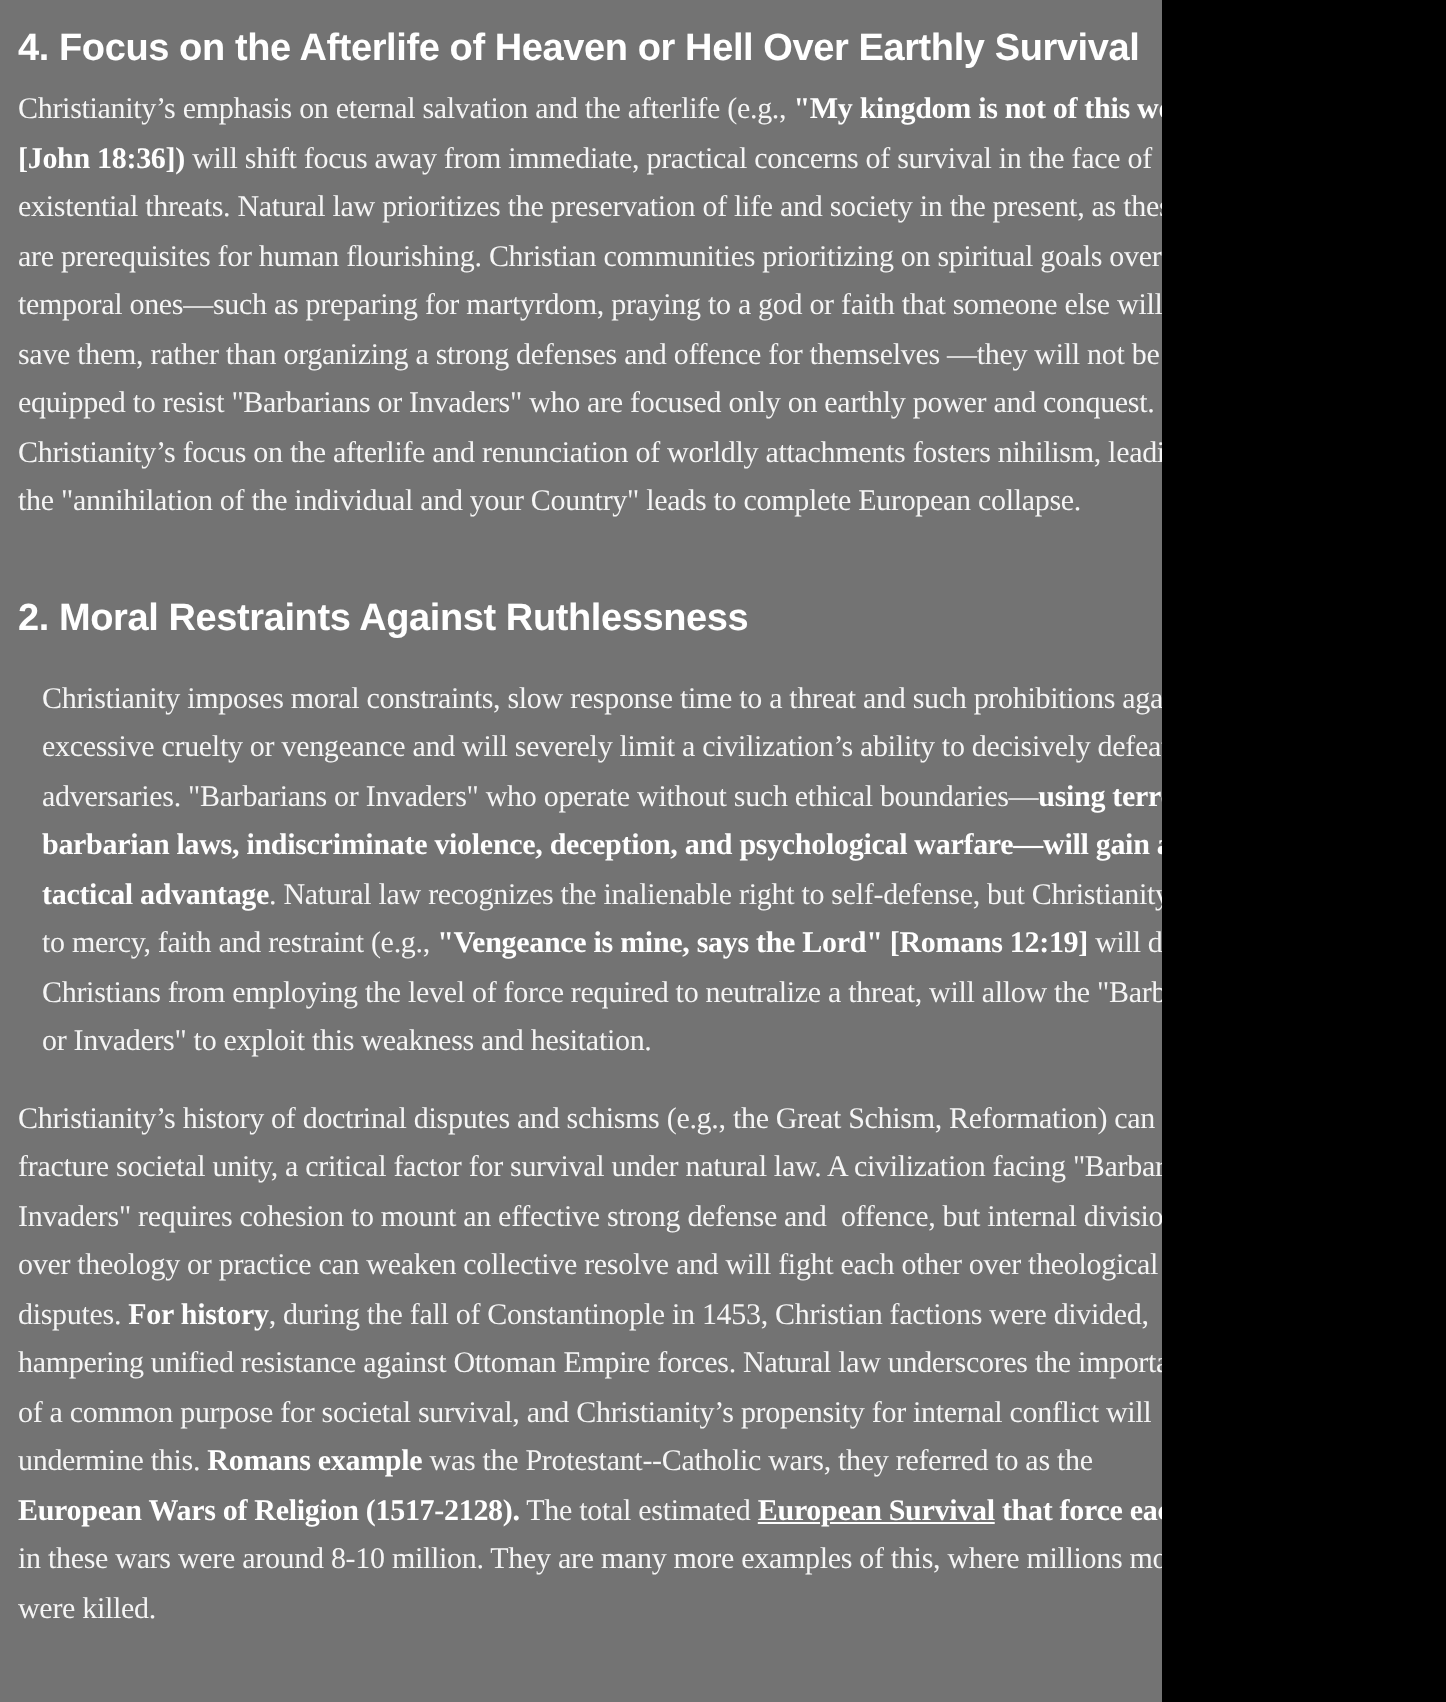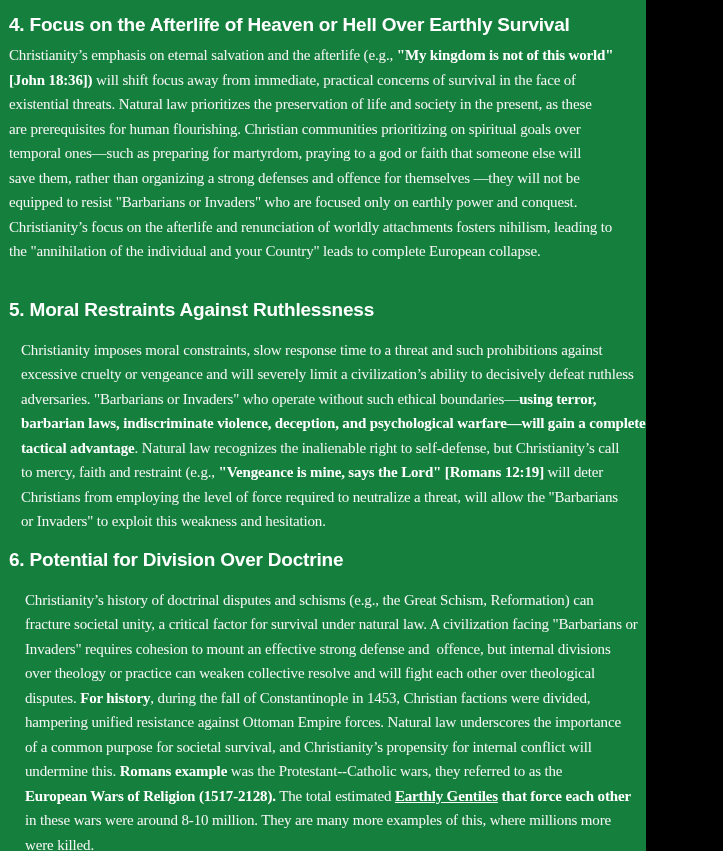--- a/index.html
+++ b/index.html
@@ -7,24 +7,24 @@
     padding: 0;
     background: #000000;
   }
   body {
     width: 723px;
     height: 851px;
     overflow: hidden;
   }
   .doc {
     box-sizing: border-box;
-    width: 646px;
+    width: 581px;
     height: 851px;
     padding: 13px 0 0 9px;
-    background: #15803d;
+    background: #737373;
     font-family: "Liberation Sans", "DejaVu Sans", sans-serif;
     overflow: hidden;
   }
   .heading {
     margin: 0;
     color: #ffffff;
     font-size: 19px;
     font-weight: bold;
     line-height: 24px;
     letter-spacing: -0.2px;
@@ -58,34 +58,33 @@
 <h2 class="heading">4. Focus on the Afterlife of Heaven or Hell Over Earthly Survival</h2>
     <p class="paragraph"><span class="run">Christianity’s emphasis on eternal salvation and the afterlife (e.g., </span><span class="run bold">"My kingdom is not of this world"
 [John 18:36])</span><span class="run"> will shift focus away from immediate, practical concerns of survival in the face of
 existential threats. Natural law prioritizes the preservation of life and society in the present, as these
 are prerequisites for human flourishing. Christian communities prioritizing on spiritual goals over
 temporal ones—such as preparing for martyrdom, praying to a god or faith that someone else will
 save them, rather than organizing a strong defenses and offence for themselves —they will not be
 equipped to resist "Barbarians or Invaders" who are focused only on earthly power and conquest.
 Christianity’s focus on the afterlife and renunciation of worldly attachments fosters nihilism, leading to
 the "annihilation of the individual and your Country" leads to complete European collapse.</span></p>
-    <h2 class="heading">5. Moral Restraints Against Ruthlessness</h2>
+    <h2 class="heading">2. Moral Restraints Against Ruthlessness</h2>
     <p class="paragraph"><span class="run">Christianity imposes moral constraints, slow response time to a threat and such prohibitions against
 excessive cruelty or vengeance and will severely limit a civilization’s ability to decisively defeat ruthless
 adversaries. "Barbarians or Invaders" who operate without such ethical boundaries—</span><span class="run bold">using terror,
 barbarian laws, indiscriminate violence, deception, and psychological warfare—will gain a complete
 tactical advantage</span><span class="run">. Natural law recognizes the inalienable right to self-defense, but Christianity’s call
 to mercy, faith and restraint (e.g., </span><span class="run bold">"Vengeance is mine, says the Lord" [Romans 12:19]</span><span class="run"> will deter
 Christians from employing the level of force required to neutralize a threat, will allow the "Barbarians
 or Invaders" to exploit this weakness and hesitation.</span></p>
-    <h2 class="heading">6. Potential for Division Over Doctrine</h2>
     <p class="paragraph"><span class="run">Christianity’s history of doctrinal disputes and schisms (e.g., the Great Schism, Reformation) can
 fracture societal unity, a critical factor for survival under natural law. A civilization facing "Barbarians or
 Invaders" requires cohesion to mount an effective strong defense and  offence, but internal divisions
 over theology or practice can weaken collective resolve and will fight each other over theological
 disputes. </span><span class="run bold">For history</span><span class="run">, during the fall of Constantinople in 1453, Christian factions were divided,
 hampering unified resistance against Ottoman Empire forces. Natural law underscores the importance
 of a common purpose for societal survival, and Christianity’s propensity for internal conflict will
 undermine this. </span><span class="run bold">Romans example</span><span class="run"> was the Protestant--Catholic wars, they referred to as the
-</span><span class="run bold">European Wars of Religion (1517-2128).</span><span class="run"> The total estimated </span><span class="run bold underline">Earthly Gentiles</span><span class="run bold"> that force each other</span><span class="run">
+</span><span class="run bold">European Wars of Religion (1517-2128).</span><span class="run"> The total estimated </span><span class="run bold underline">European Survival</span><span class="run bold"> that force each other</span><span class="run">
 in these wars were around 8-10 million. They are many more examples of this, where millions more
 were killed.</span></p>
   </main>
 
 </body></html>

